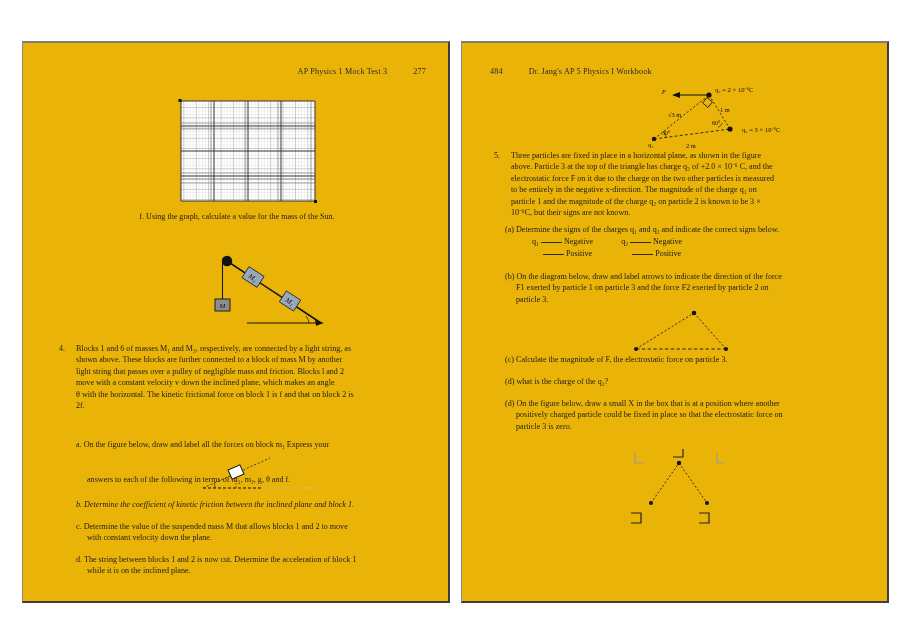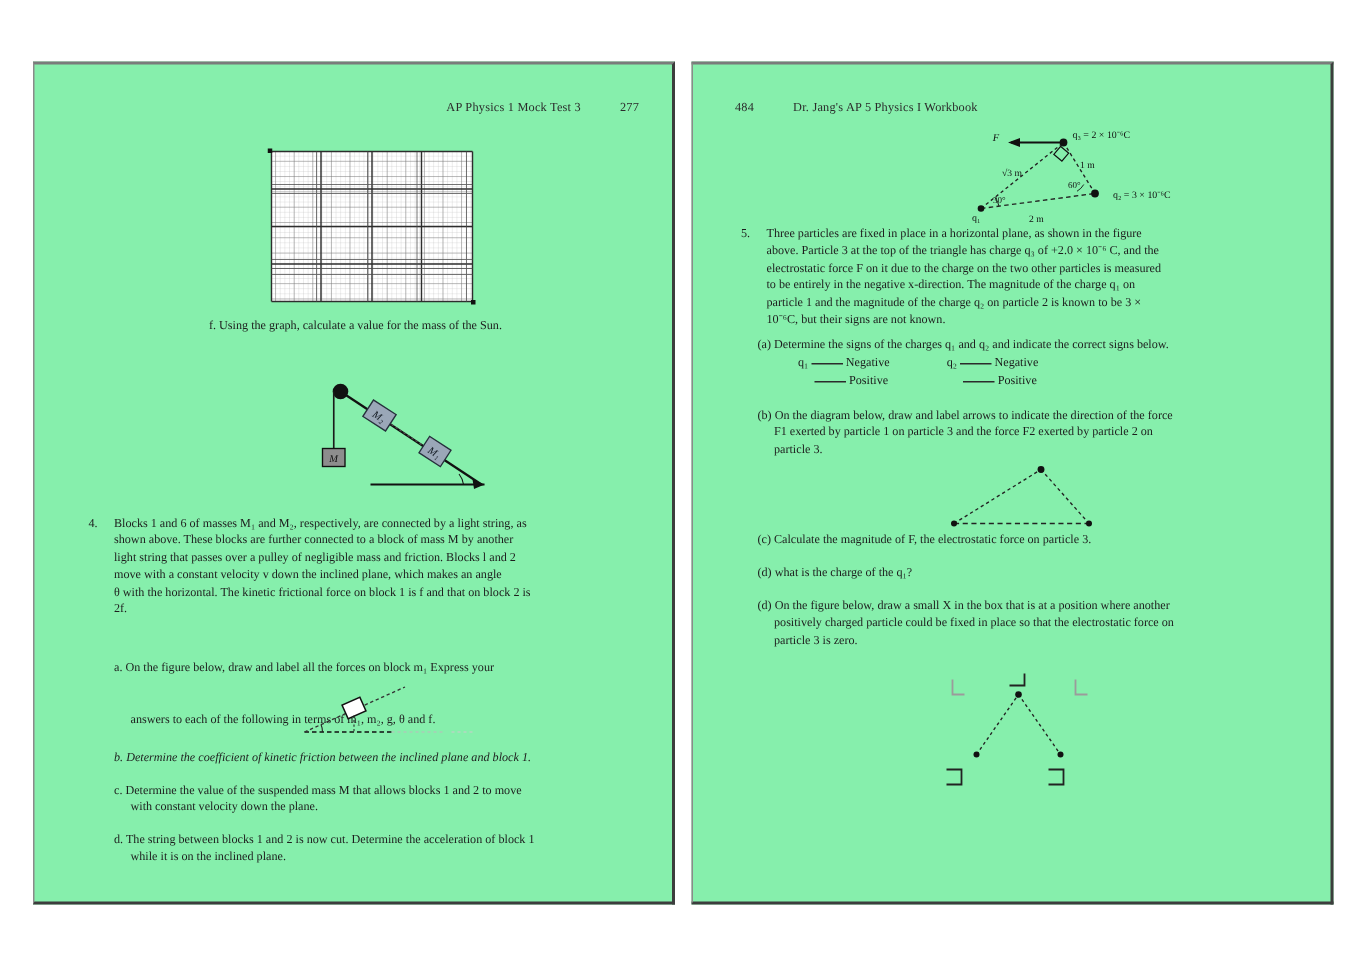--- a/index.html
+++ b/index.html
@@ -17,21 +17,21 @@
   .spread {
     position: absolute;
     left: 0; top: 0;
     width: 910px;
     height: 644px;
   }
   .page {
     position: absolute;
     top: 41px;
     height: 562px;
-    background: #86efac;
+    background: #eab308;
     border: 1px solid #8a8a8a;
     border-top: 2px solid #7b7b7b;
     border-bottom: 2px solid #3d3d3d;
     border-right: 2px solid #3d3d3d;
     box-sizing: border-box;
     overflow: hidden;
   }
   .page-left  { left: 22px;  width: 428px; }
   .page-right { left: 461px; width: 428px; }
 
@@ -67,21 +67,21 @@
   .numbered .body { flex: 1; }
   .hang { padding-left: 11px; text-indent: -11px; margin-top: 21px; }
   .rule { display:inline-block; width:21px; border-bottom:1px solid #2b2b2b; vertical-align:1px; margin:0 2px;}
 
   
   .fig { position: absolute; }
   svg { display: block; overflow: visible; }
 
   .sign-table { position:absolute; font-size:8.1px; line-height:12px; }
   .sign-col { display:inline-block; vertical-align:top; }
-  .sign-col.c2 { margin-left: 36px; }
+  .sign-col.c2 { margin-left: 26px; }
 </style>
 </head>
 <body>
 
 <div class="spread">
 
   <div class="page page-left">
 
     <div class="runhead runhead-left">
       <span>AP Physics 1 Mock Test 3</span><span class="folio">277</span>

